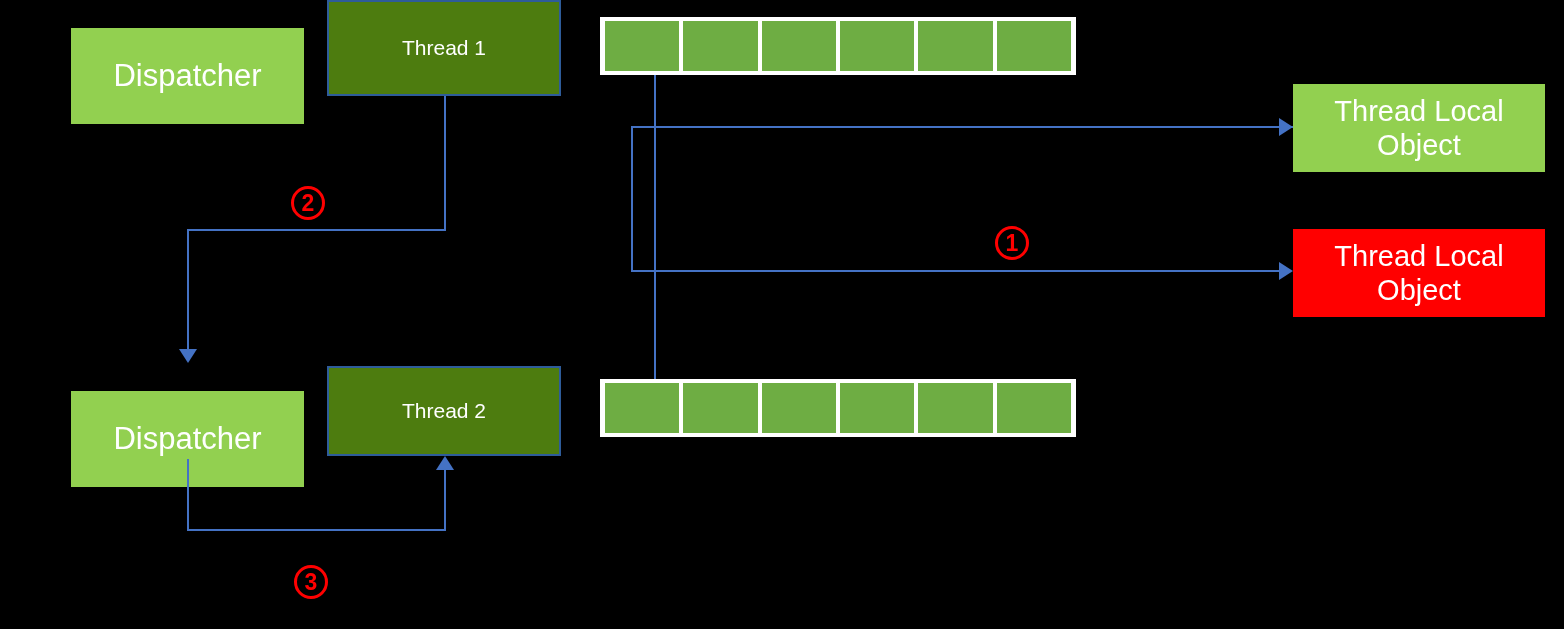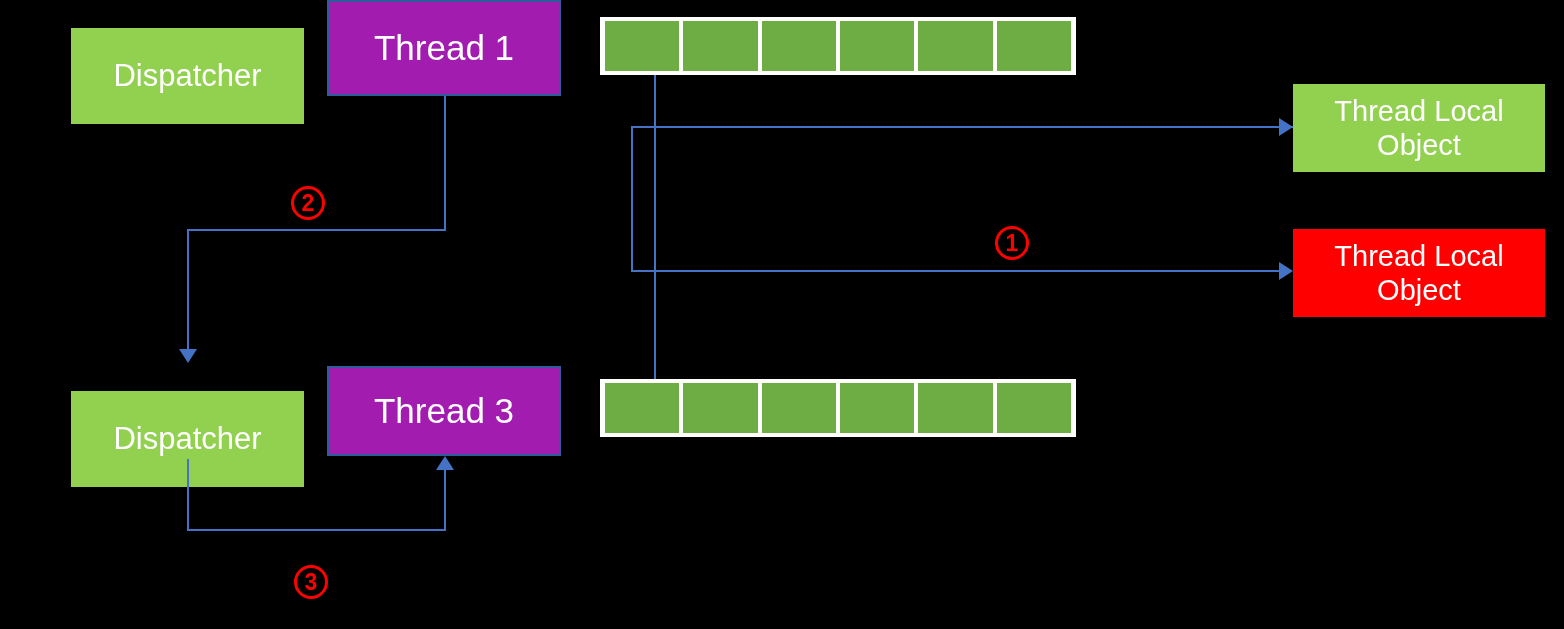--- a/index.html
+++ b/index.html
@@ -24,23 +24,23 @@
     color: #ffffff;
     box-sizing: border-box;
     line-height: 1.18;
   }
   .box-dispatcher {
     background: #92D050;
     font-size: 31px;
     margin-top: 28px;
   }
   .box-thread {
-    background: #a21caf;
+    background: #4d7c0f;
     border: 2px solid #2E5C9A;
-    font-size: 35px;
+    font-size: 21px;
   }
   .box-tlo-green {
     background: #92D050;
     font-size: 29px;
   }
   .box-tlo-red {
     background: #FF0000;
     font-size: 29px;
   }
   
@@ -130,21 +130,21 @@
   <div class="box box-tlo-red" style="left:1293px; top:229px; width:252px; height:88px; flex-direction:column;">
     <span>Thread Local</span>
     <span>Object</span>
   </div>
 
   <div class="box box-dispatcher" style="left:71px; top:363px; width:233px; height:96px;">
     <span>Dispatcher</span>
   </div>
 
   <div class="box box-thread" style="left:327px; top:366px; width:234px; height:90px;">
-    <span>Thread 3</span>
+    <span>Thread 2</span>
   </div>
 
   <div class="array" style="left:600px; top:379px; width:476px; height:58px;">
     <div class="array-cell"></div>
     <div class="array-cell"></div>
     <div class="array-cell"></div>
     <div class="array-cell"></div>
     <div class="array-cell"></div>
     <div class="array-cell"></div>
   </div>

